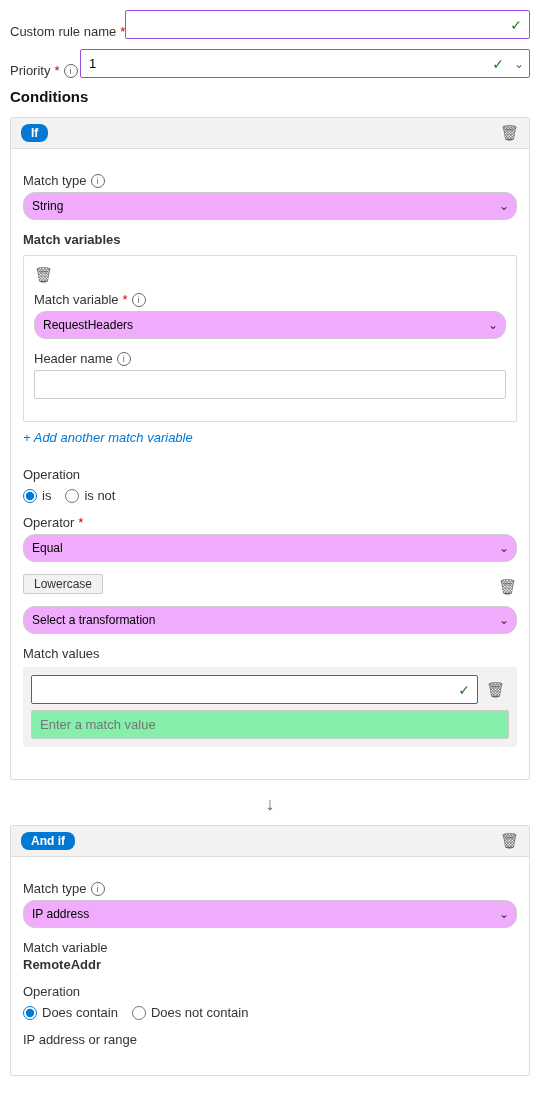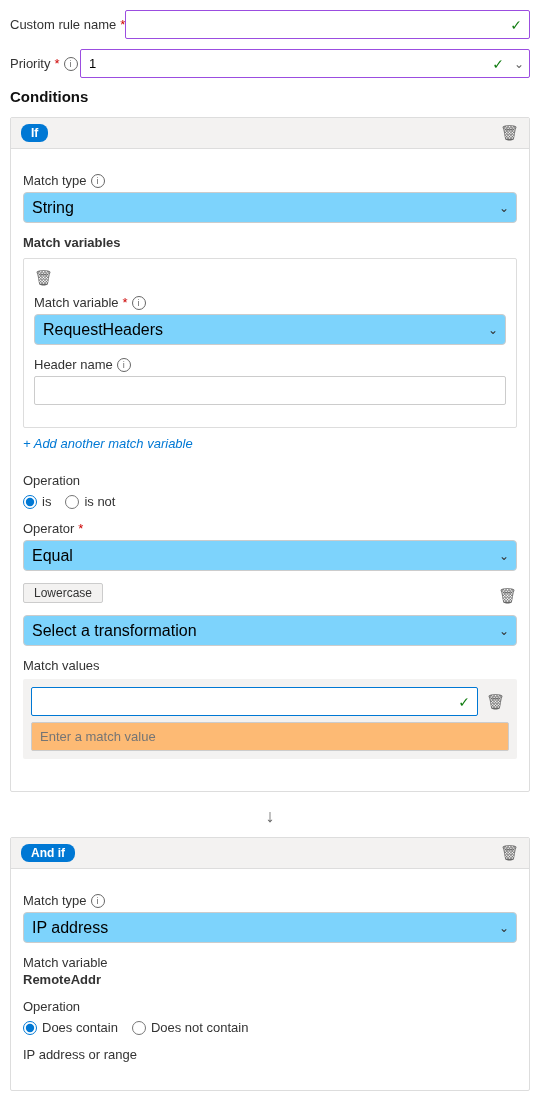--- a/index.html
+++ b/index.html
@@ -9,21 +9,21 @@
       background: #fff;
       color: #333;
       width: 540px;
       min-height: 1118px;
     }
     .page-wrapper {
       padding: 10px 10px 20px 10px;
     }
     .form-row {
       display: flex;
-      align-items: center;
+      align-items: flex-end;
       margin-bottom: 10px;
     }
     .form-label {
       font-size: 13px;
       color: #333;
       min-width: 70px;
       display: flex;
       align-items: center;
       gap: 4px;
     }
@@ -146,25 +146,25 @@
       display: flex;
       align-items: center;
       gap: 4px;
     }
     .dropdown-wrapper {
       position: relative;
     }
     .dropdown-wrapper select {
       width: 100%;
       border: 1px solid #ccc;
-      border-radius: 4px;
+      border-radius: 12px;
       padding: 6px 30px 6px 8px;
-      font-size: 16px;
+      font-size: 12px;
       appearance: none;
-      background: #7dd3fc;
+      background: #f0abfc;
       cursor: pointer;
       outline: none;
     }
     .dropdown-wrapper .arrow {
       position: absolute;
       right: 8px;
       top: 50%;
       transform: translateY(-50%);
       pointer-events: none;
       color: #333;
@@ -274,21 +274,21 @@
       font-size: 15px;
       padding: 4px;
     }
     .enter-value-input {
       width: 100%;
       border: 1px solid #ccc;
       border-radius: 2px;
       padding: 6px 8px;
       font-size: 13px;
       outline: none;
-      background: #fdba74;
+      background: #86efac;
     }
     .arrow-down-connector {
       display: flex;
       justify-content: center;
       padding: 10px 0;
       color: #666;
       font-size: 18px;
     }
     .match-variable-static {
       font-size: 13px;

